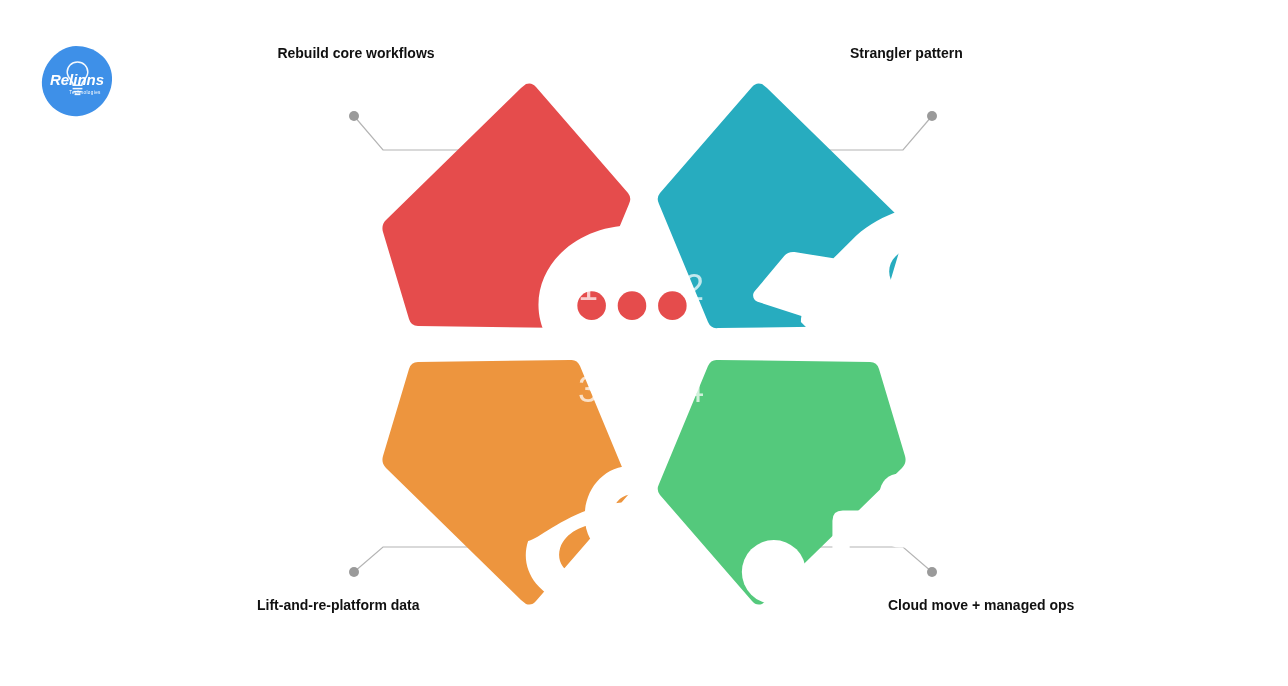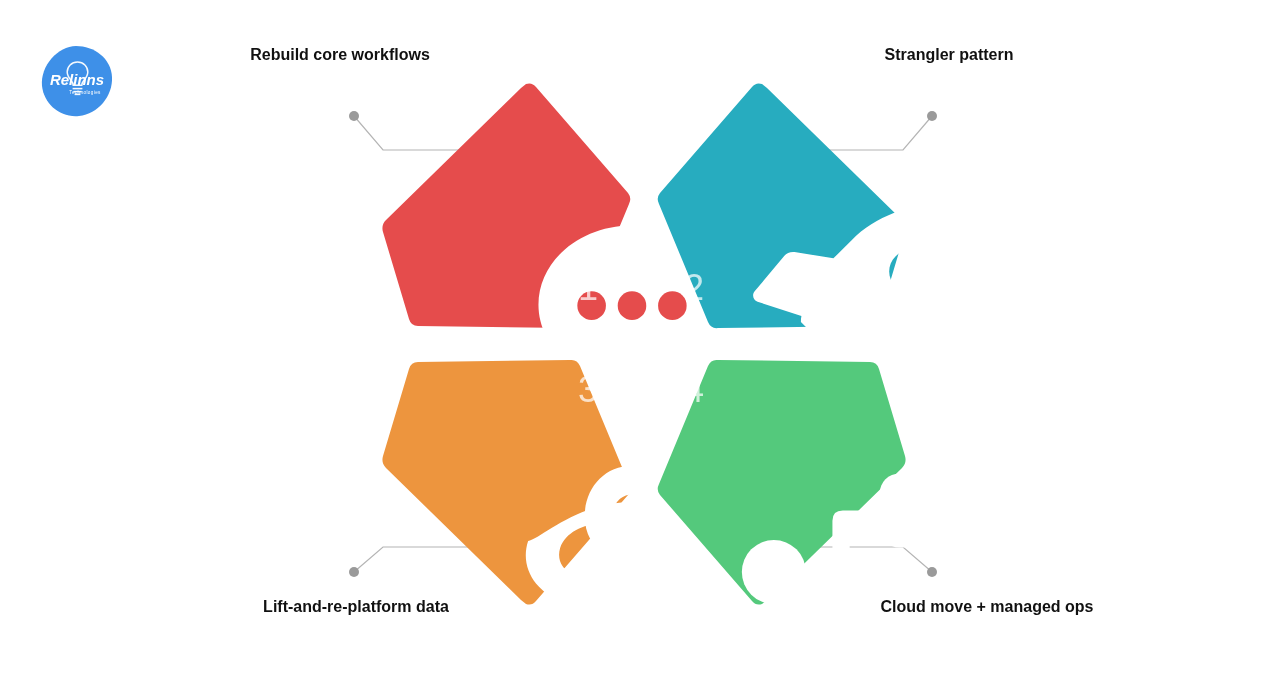--- a/index.html
+++ b/index.html
@@ -81,30 +81,31 @@
   #tile-4 .tile-number { left: 30px;  top: 20px;  }
 
   #tile-1 .tile-icon { left: 126px; top: 106px; }
   #tile-2 .tile-icon { left: 78px;  top: 106px; }
   #tile-3 .tile-icon { left: 126px; top: 92px;  }
   #tile-4 .tile-icon { left: 78px;  top: 92px;  }
 
   
   .caption {
     position: absolute;
-    font-size: 16px;
+    font-size: 14px;
     font-weight: 700;
     color: #111111;
     line-height: 1.36;
     width: 230px;
+    margin-left: 16px;
   }
   #caption-1 { left: 225px; top: 44px;  text-align: center; }
-  #caption-2 { left: 834px; top: 44px;  text-align: center; }
-  #caption-3 { left: 241px; top: 596px; text-align: center; }
-  #caption-4 { left: 872px; top: 596px; text-align: center; }
+  #caption-2 { left: 834px; top: 44px;  }
+  #caption-3 { left: 241px; top: 596px; }
+  #caption-4 { left: 872px; top: 596px; }
 </style>
 </head>
 <body>
 
 <div id="brand-logo">
   <svg viewBox="0 0 74 74" width="74" height="74" aria-hidden="true">
     <path d="M36 2 C54 2 71 14 72 33 C73 52 58 70 39 72 C20 74 4 60 2 42 C0 22 18 2 36 2 Z" fill="#3E90E8"></path>
     <g fill="none" stroke="#ffffff" stroke-width="1.5" opacity="0.95">
       <path d="M37.5 18 C31.5 18 27.2 22.5 27.2 28 C27.2 32 29.6 34.6 31.4 36.8 C32.6 38.3 33.1 39.6 33.2 41.3 L41.8 41.3 C41.9 39.6 42.4 38.3 43.6 36.8 C45.4 34.6 47.8 32 47.8 28 C47.8 22.5 43.5 18 37.5 18 Z"></path>
       <line x1="32.6" y1="44.6" x2="42.4" y2="44.6"></line>

